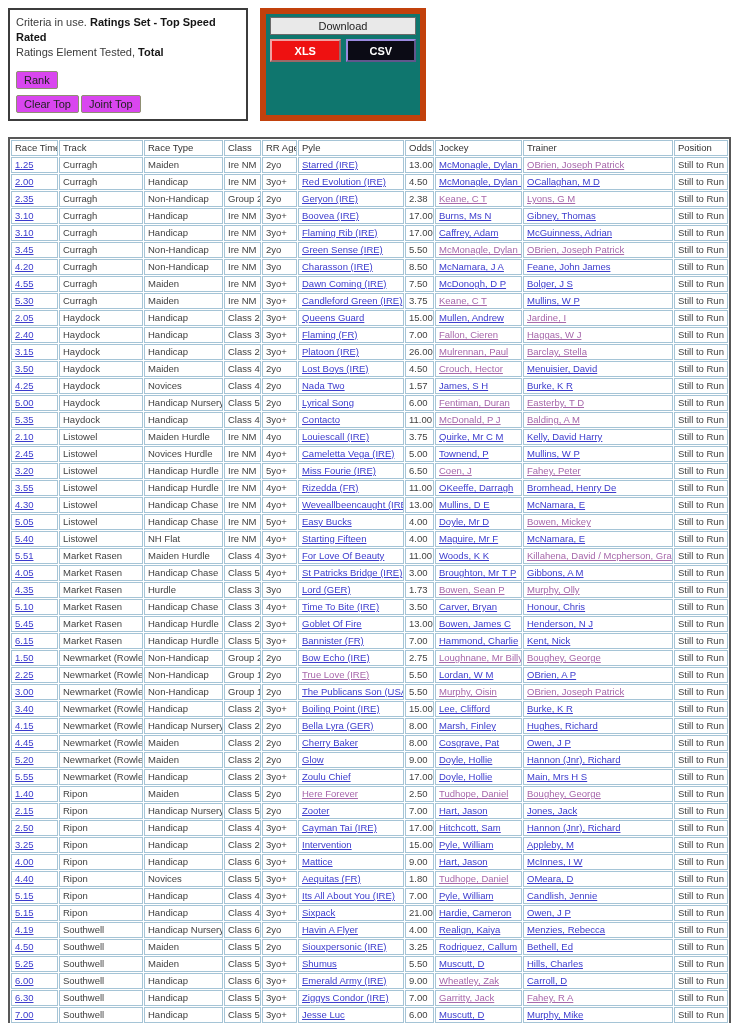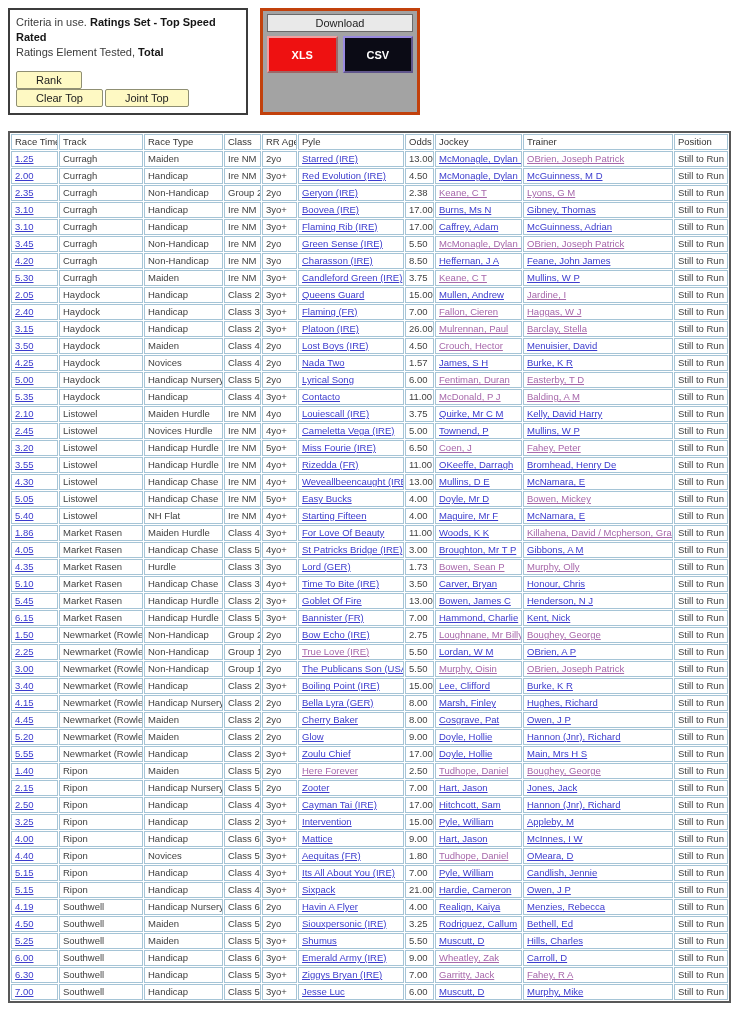--- a/index.html
+++ b/index.html
@@ -3,34 +3,34 @@
 <meta charset="utf-8">
 <style>
   :root{
     --link:#3c3ccd; --visited:#a768ab; --cellborder:#a5c4d6; --frame:#585858; --text:#3f3f3f;
   }
   html,body{margin:0;padding:0;background:#fff;}
   body{width:735px;font-family:"Liberation Sans",sans-serif;color:var(--text);}
   .page{padding:8px 0 10px 8px;}
 
   
-  .topbar{display:flex;align-items:stretch;margin-bottom:16px;}
+  .topbar{display:flex;align-items:stretch;margin-bottom:16px;gap:10px;}
   .criteria-box{width:224px;border:2px solid #3c3c3c;padding:5px 6px 6px 6px;background:#fff;}
   .criteria-text{font-size:11px;line-height:15px;color:#3a3a3a;}
   .criteria-text b{color:#161616;}
-  .btn{background:#fef9c3;border:1px solid #8f8f73;border-radius:2px;font-family:"Liberation Sans",sans-serif;
-       font-size:11px;color:#222;padding:2px 19px;cursor:pointer;}
+  .btn{background:#d946ef;border:1px solid #8f8f73;border-radius:2px;font-family:"Liberation Sans",sans-serif;
+       font-size:11px;color:#222;padding:2px 7px;cursor:pointer;}
   .rank-row{margin-top:10px;}
-  .pair-row{display:flex;gap:2px;}
-
-  .download-box{width:146px;border:3px solid #c2410c;margin-left:12px;padding:3px 4px;background:#a3a3a3;}
+  .pair-row{margin-top:6px;display:flex;gap:2px;}
+
+  .download-box{width:146px;border:6px solid #c2410c;margin-left:2px;padding:3px 4px;background:#0f766e;}
   .download-title{border:1px solid #6a6a6a;background:#e9e9e9;text-align:center;font-size:11px;
                   line-height:16px;color:#222;margin-bottom:4px;}
   .dl-row{display:flex;gap:5px;}
-  .dl-btn{flex:1;height:37px;color:#fff;font-weight:bold;font-size:11px;cursor:pointer;
+  .dl-btn{flex:1;height:23px;color:#fff;font-weight:bold;font-size:11px;cursor:pointer;
           font-family:"Liberation Sans",sans-serif;}
   .dl-xls{background:var(--xlsbg);border:2px outset #f0a0a0;}
   .dl-csv{background:var(--csvbg);border:2px outset #9a8ae0;}
 
   
   table.races{border-collapse:separate;border-spacing:1px;table-layout:fixed;width:719px;
               border:2px solid var(--frame);background:#fff;}
   col.c-time{width:47px}col.c-track{width:84px}col.c-type{width:79px}col.c-class{width:37px}
   col.c-age{width:35px}col.c-horse{width:106px}col.c-odds{width:29px}col.c-jockey{width:87px}
   col.c-trainer{width:150px}col.c-pos{width:54px}
@@ -114,21 +114,21 @@
         </tr>
         <tr>
           <td><a class="lnk">2.00</a></td>
           <td>Curragh</td>
           <td>Handicap</td>
           <td>Ire NM</td>
           <td>3yo+</td>
           <td><a class="lnk">Red Evolution (IRE)</a></td>
           <td>4.50</td>
           <td><a class="lnk">McMonagle, Dylan B</a></td>
-          <td><a class="lnk">McGuinness, M D</a></td>
+          <td><a class="lnk">OCallaghan, M D</a></td>
           <td>Still to Run</td>
         </tr>
         <tr>
           <td><a class="lnk">2.35</a></td>
           <td>Curragh</td>
           <td>Non-Handicap</td>
           <td>Group 2</td>
           <td>2yo</td>
           <td><a class="lnk">Geryon (IRE)</a></td>
           <td>2.38</td>
@@ -173,22 +173,34 @@
           <td>Still to Run</td>
         </tr>
         <tr>
           <td><a class="lnk">4.20</a></td>
           <td>Curragh</td>
           <td>Non-Handicap</td>
           <td>Ire NM</td>
           <td>3yo</td>
           <td><a class="lnk">Charasson (IRE)</a></td>
           <td>8.50</td>
-          <td><a class="lnk">Heffernan, J A</a></td>
+          <td><a class="lnk">McNamara, J A</a></td>
           <td><a class="lnk">Feane, John James</a></td>
+          <td>Still to Run</td>
+        </tr>
+        <tr>
+          <td><a class="lnk">4.55</a></td>
+          <td>Curragh</td>
+          <td>Maiden</td>
+          <td>Ire NM</td>
+          <td>3yo+</td>
+          <td><a class="lnk">Dawn Coming (IRE)</a></td>
+          <td>7.50</td>
+          <td><a class="lnk">McDonogh, D P</a></td>
+          <td><a class="lnk">Bolger, J S</a></td>
           <td>Still to Run</td>
         </tr>
         <tr>
           <td><a class="lnk">5.30</a></td>
           <td>Curragh</td>
           <td>Maiden</td>
           <td>Ire NM</td>
           <td>3yo+</td>
           <td><a class="lnk">Candleford Green (IRE)</a></td>
           <td>3.75</td>
@@ -358,21 +370,21 @@
           <td>NH Flat</td>
           <td>Ire NM</td>
           <td>4yo+</td>
           <td><a class="lnk">Starting Fifteen</a></td>
           <td>4.00</td>
           <td><a class="lnk">Maguire, Mr F</a></td>
           <td><a class="lnk">McNamara, E</a></td>
           <td>Still to Run</td>
         </tr>
         <tr>
-          <td><a class="lnk">1.86</a></td>
+          <td><a class="lnk">5.51</a></td>
           <td>Market Rasen</td>
           <td>Maiden Hurdle</td>
           <td>Class 4</td>
           <td>3yo+</td>
           <td><a class="lnk">For Love Of Beauty</a></td>
           <td>11.00</td>
           <td><a class="lnk">Woods, K K</a></td>
           <td><a class="lnk visited">Killahena, David / Mcpherson, Graeme</a></td>
           <td>Still to Run</td>
         </tr>
@@ -675,21 +687,21 @@
           <td><a class="lnk visited">Wheatley, Zak</a></td>
           <td><a class="lnk">Carroll, D</a></td>
           <td>Still to Run</td>
         </tr>
         <tr>
           <td><a class="lnk">6.30</a></td>
           <td>Southwell</td>
           <td>Handicap</td>
           <td>Class 5</td>
           <td>3yo+</td>
-          <td><a class="lnk">Ziggys Bryan (IRE)</a></td>
+          <td><a class="lnk">Ziggys Condor (IRE)</a></td>
           <td>7.00</td>
           <td><a class="lnk visited">Garritty, Jack</a></td>
           <td><a class="lnk visited">Fahey, R A</a></td>
           <td>Still to Run</td>
         </tr>
         <tr>
           <td><a class="lnk">7.00</a></td>
           <td>Southwell</td>
           <td>Handicap</td>
           <td>Class 5</td>

